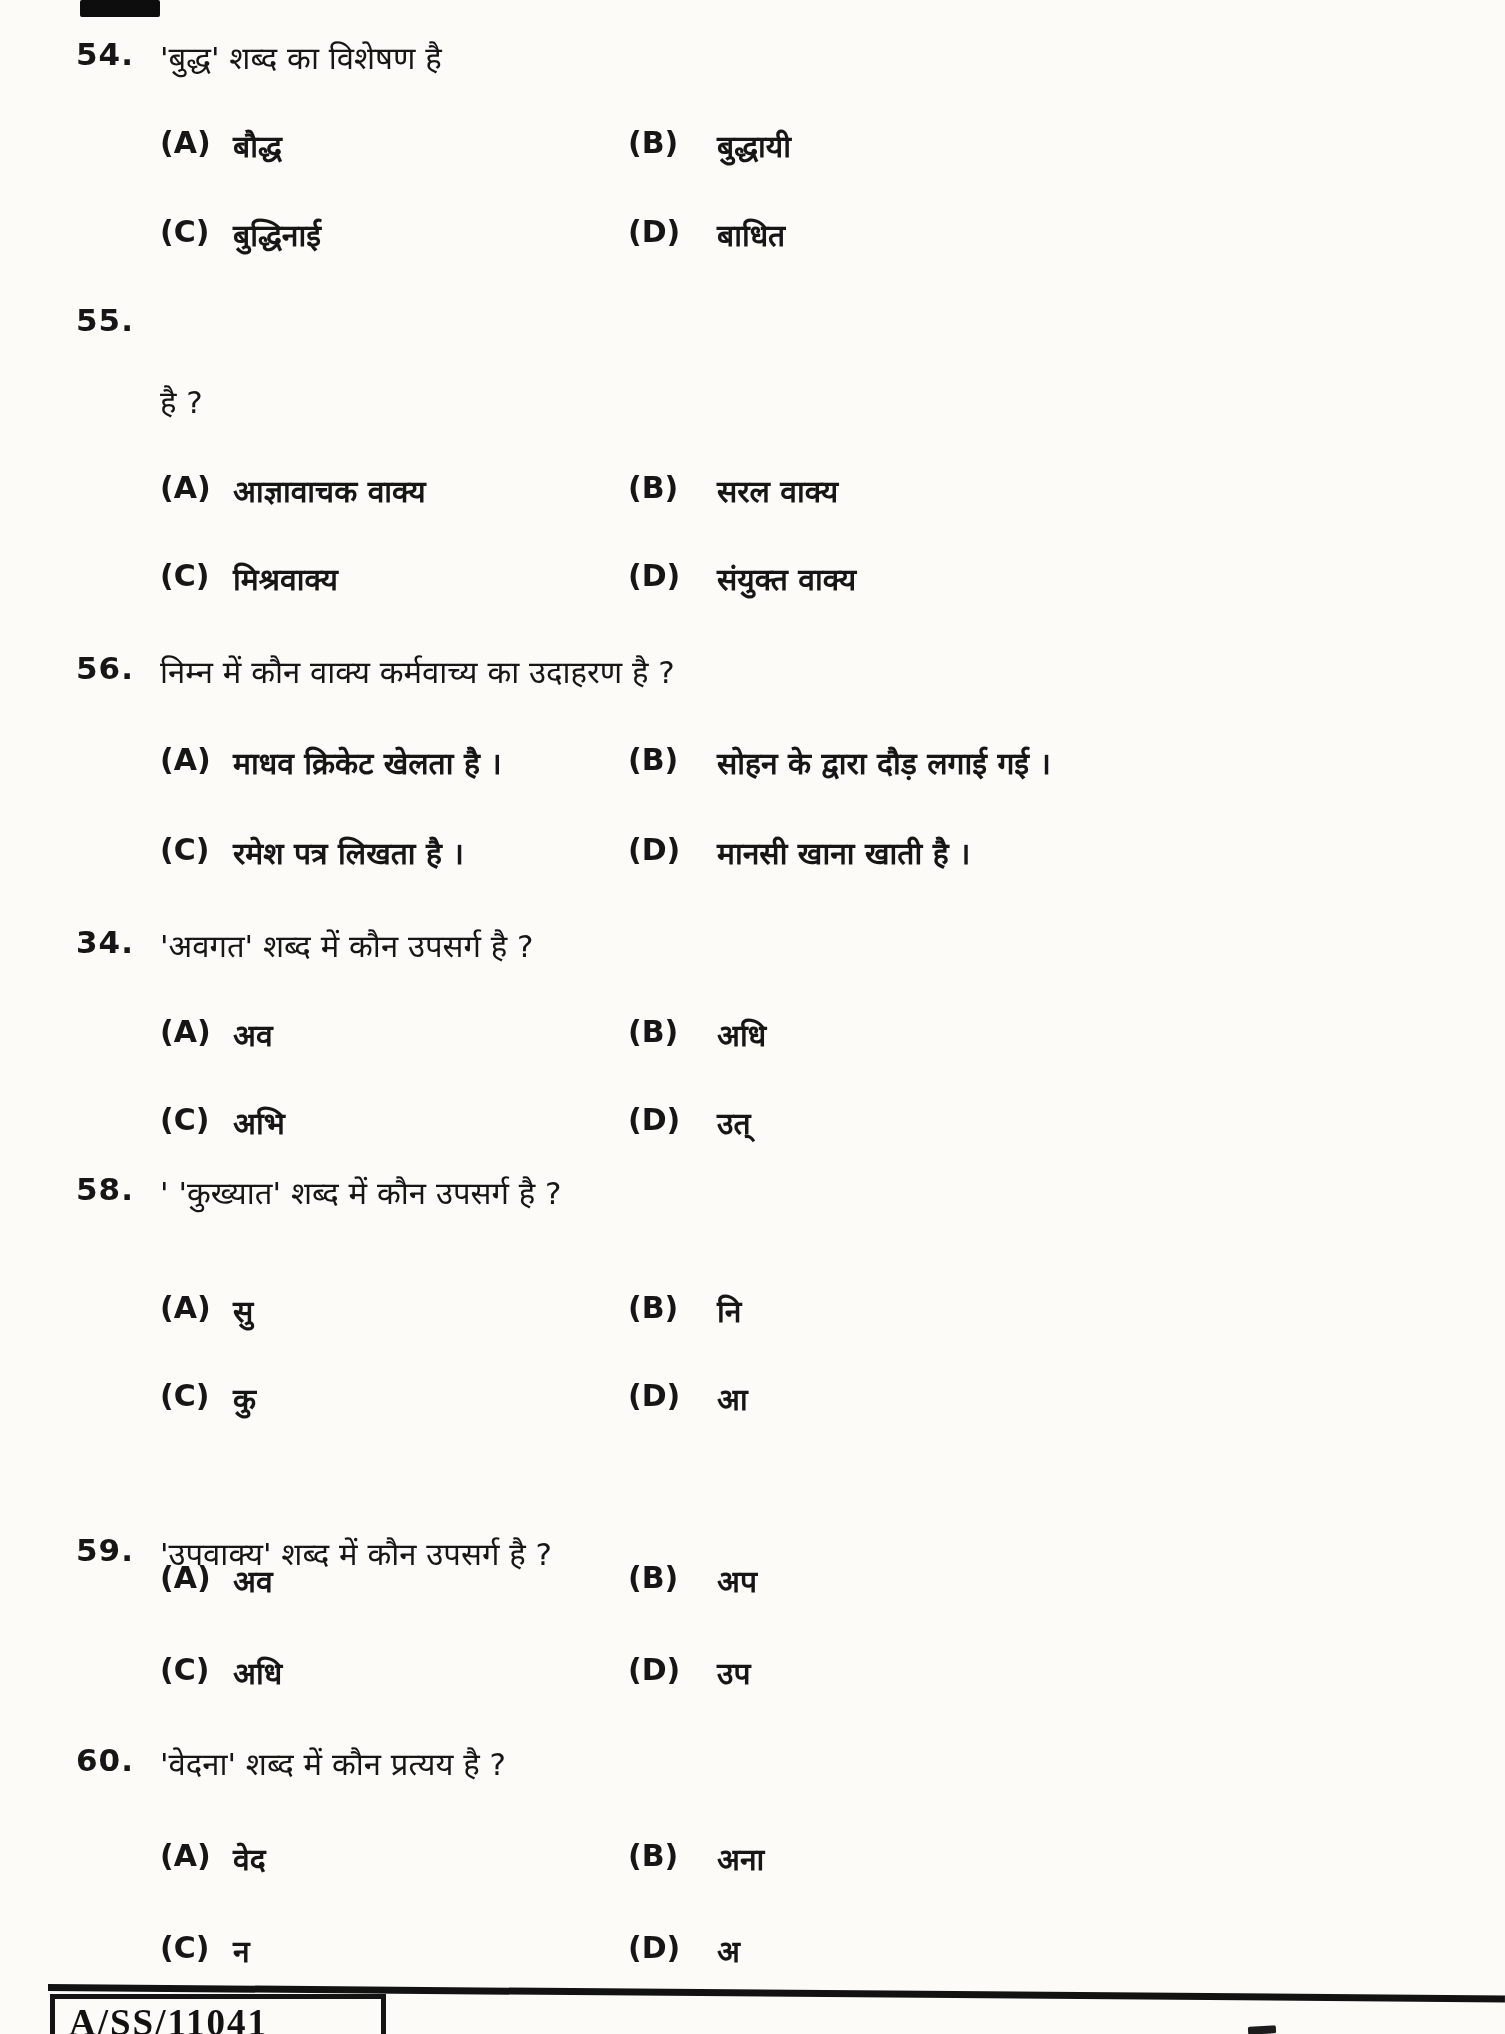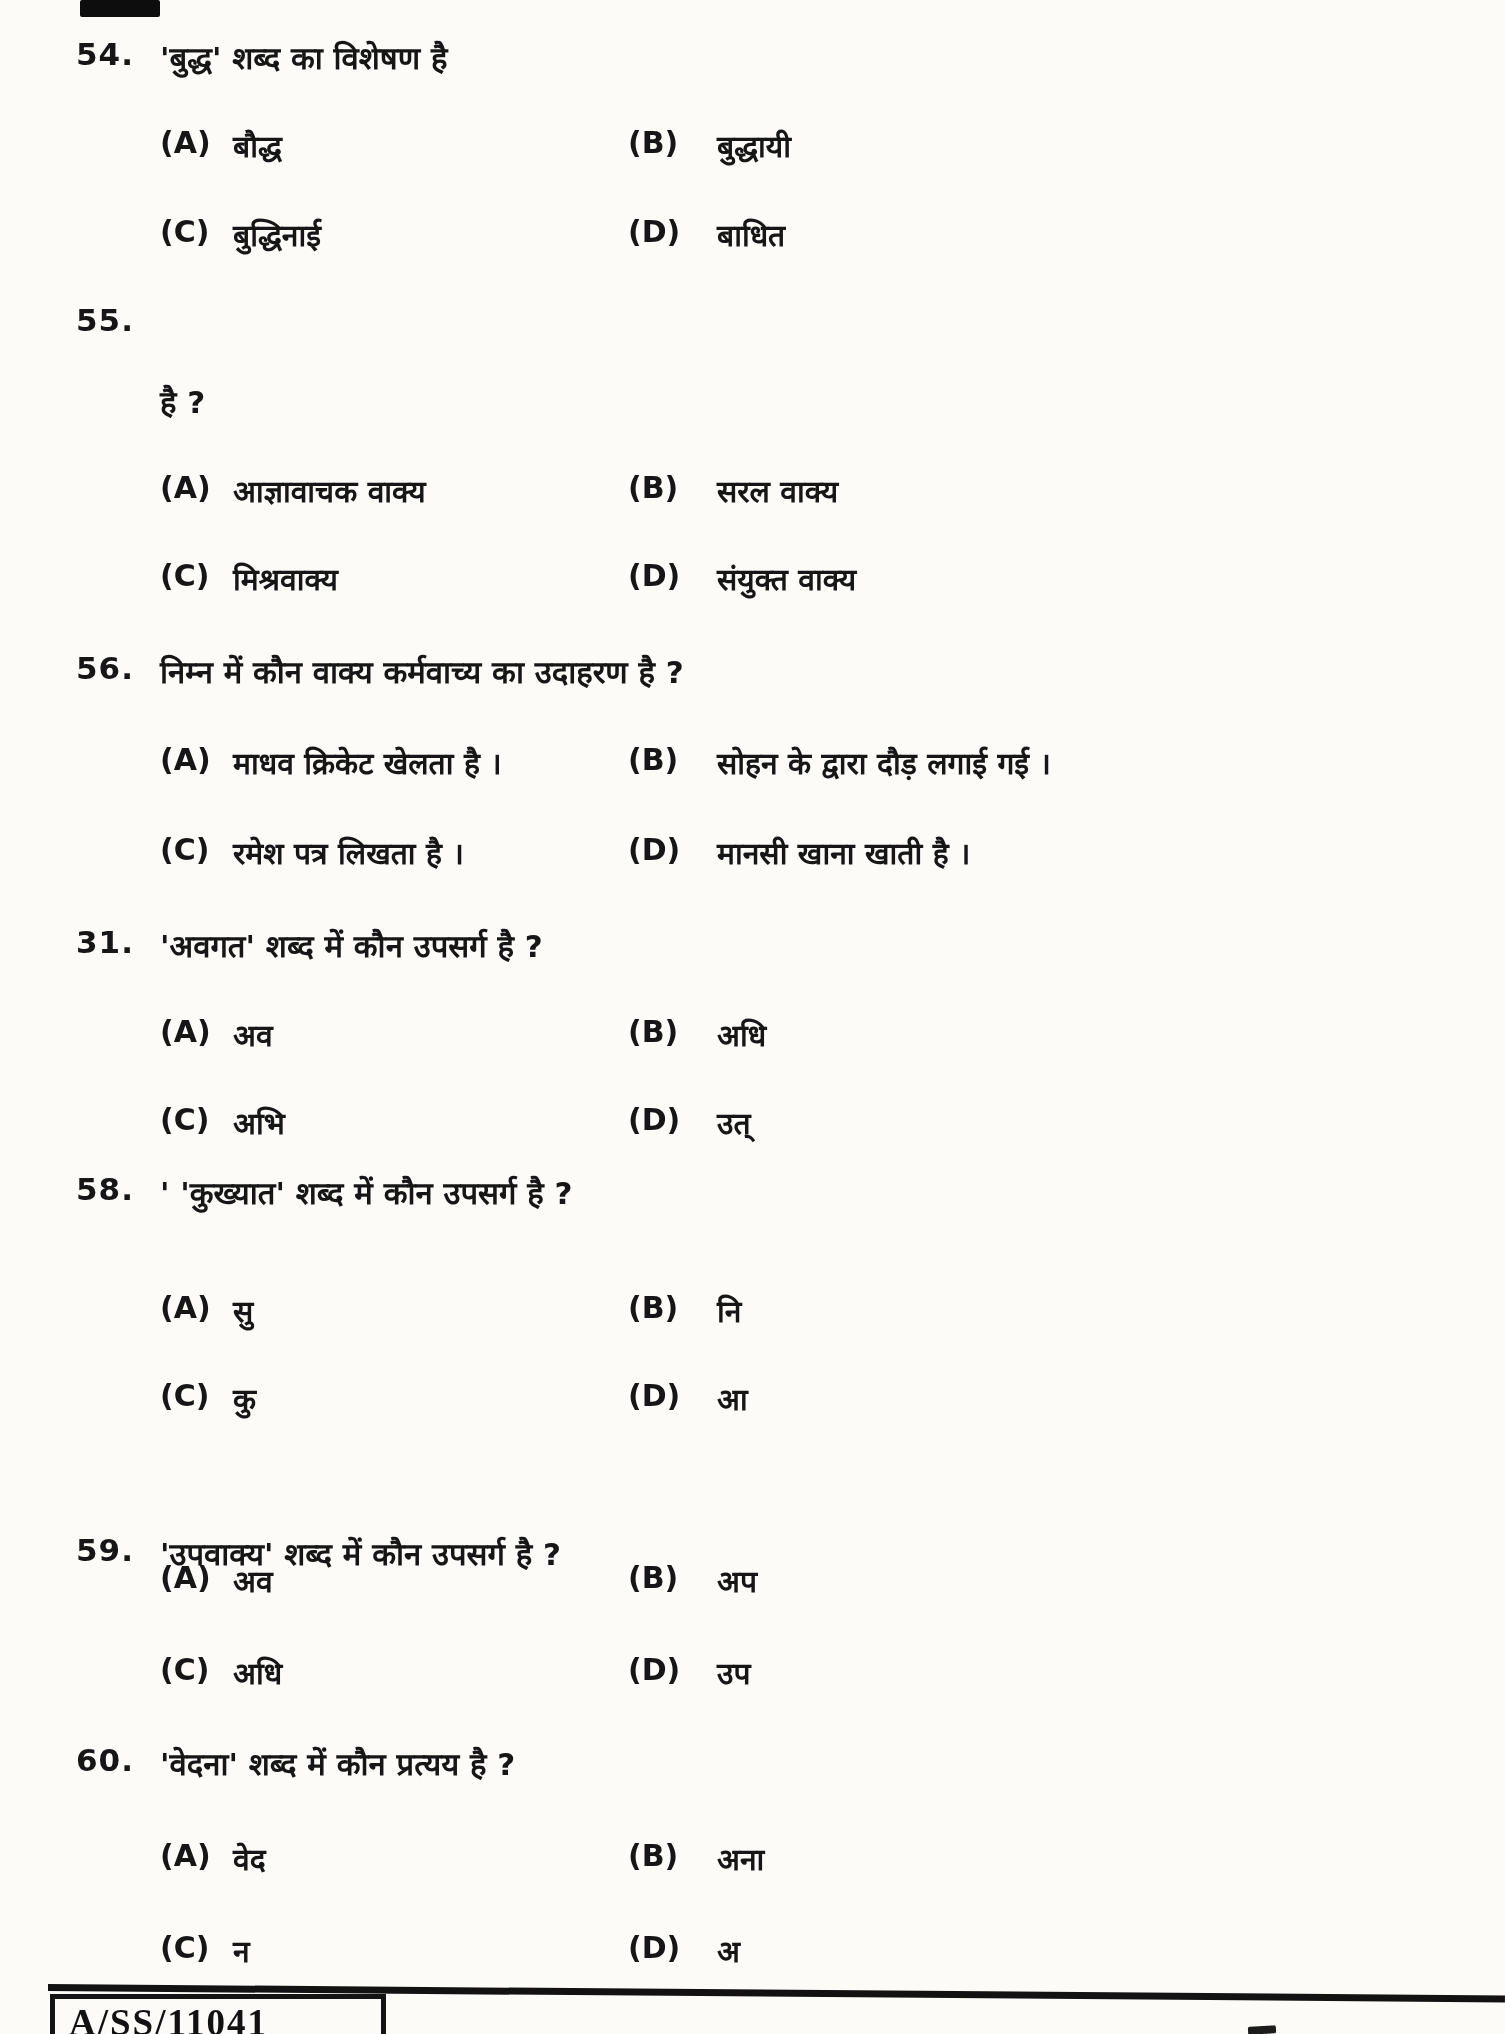--- a/index.html
+++ b/index.html
@@ -13,21 +13,21 @@
     color: #161616;
   }
   .row { position:absolute; left:0; width:100%; height:62px;margin-left:20px; }
   .q-num {
     position:absolute; left:56px; top:0;
     font-size:31px; font-weight:600; letter-spacing:1px;
     white-space:nowrap;
   }
   .q-text {
     position:absolute; left:140px; top:0;
-    font-size:31px; font-weight:700;
+    font-size:31px; font-weight:400;
     white-space:nowrap;
   }
   .lbl, .txt {
     position:absolute; top:0;
     font-size:30px; font-weight:600;
     white-space:nowrap;
   }
   .la { left:140px; }
   .ta { left:213px; }
   .lb { left:608px; }
@@ -114,21 +114,21 @@
     <span class="txt tb">सोहन के द्वारा दौड़ लगाई गई ।</span>
   </div>
   <div class="row" style="top:832px">
     <span class="lbl la">(C)</span>
     <span class="txt ta">रमेश पत्र लिखता है ।</span>
     <span class="lbl lb">(D)</span>
     <span class="txt tb">मानसी खाना खाती है ।</span>
   </div>
 
   <div class="row" style="top:924px">
-    <span class="q-num">31.</span>
+    <span class="q-num">34.</span>
     <span class="q-text">'अवगत' शब्द में कौन उपसर्ग है ?</span>
   </div>
   <div class="row" style="top:1014px">
     <span class="lbl la">(A)</span>
     <span class="txt ta">अव</span>
     <span class="lbl lb">(B)</span>
     <span class="txt tb">अधि</span>
   </div>
   <div class="row" style="top:1102px">
     <span class="lbl la">(C)</span>

